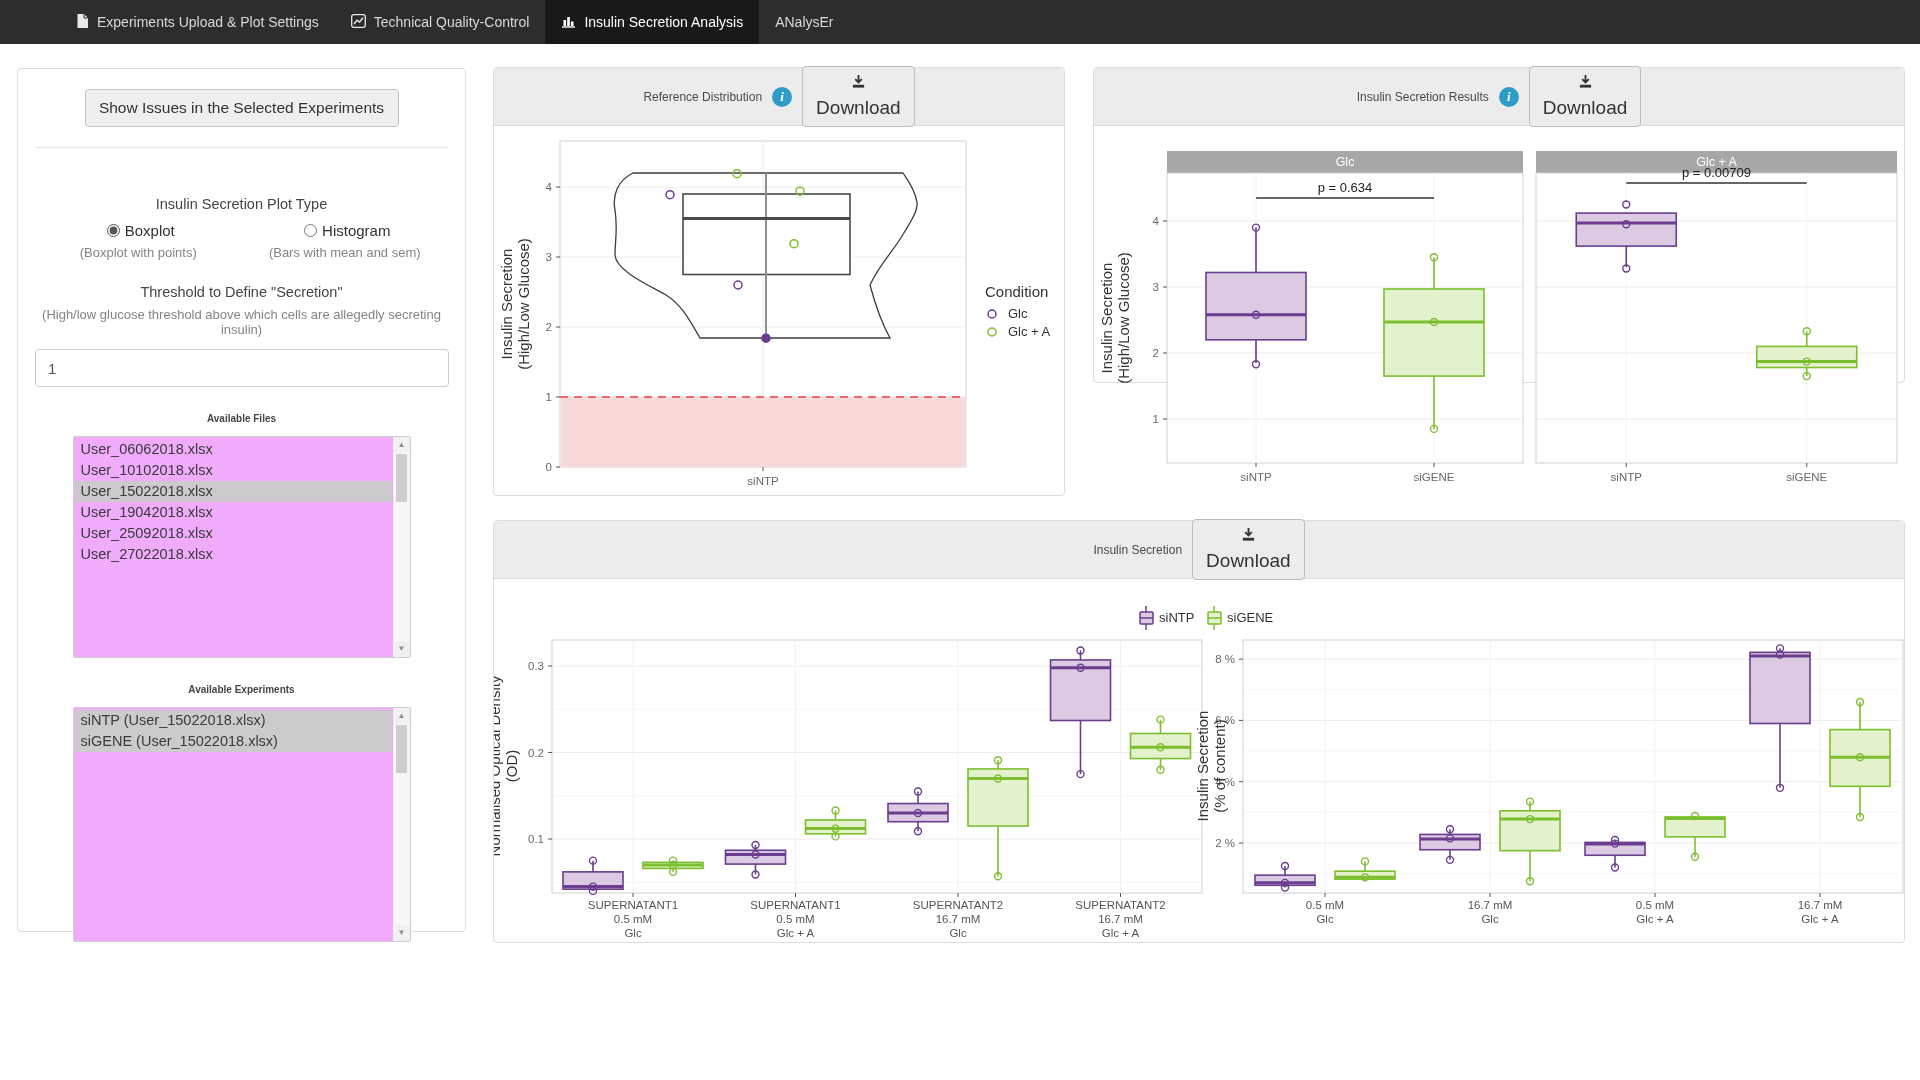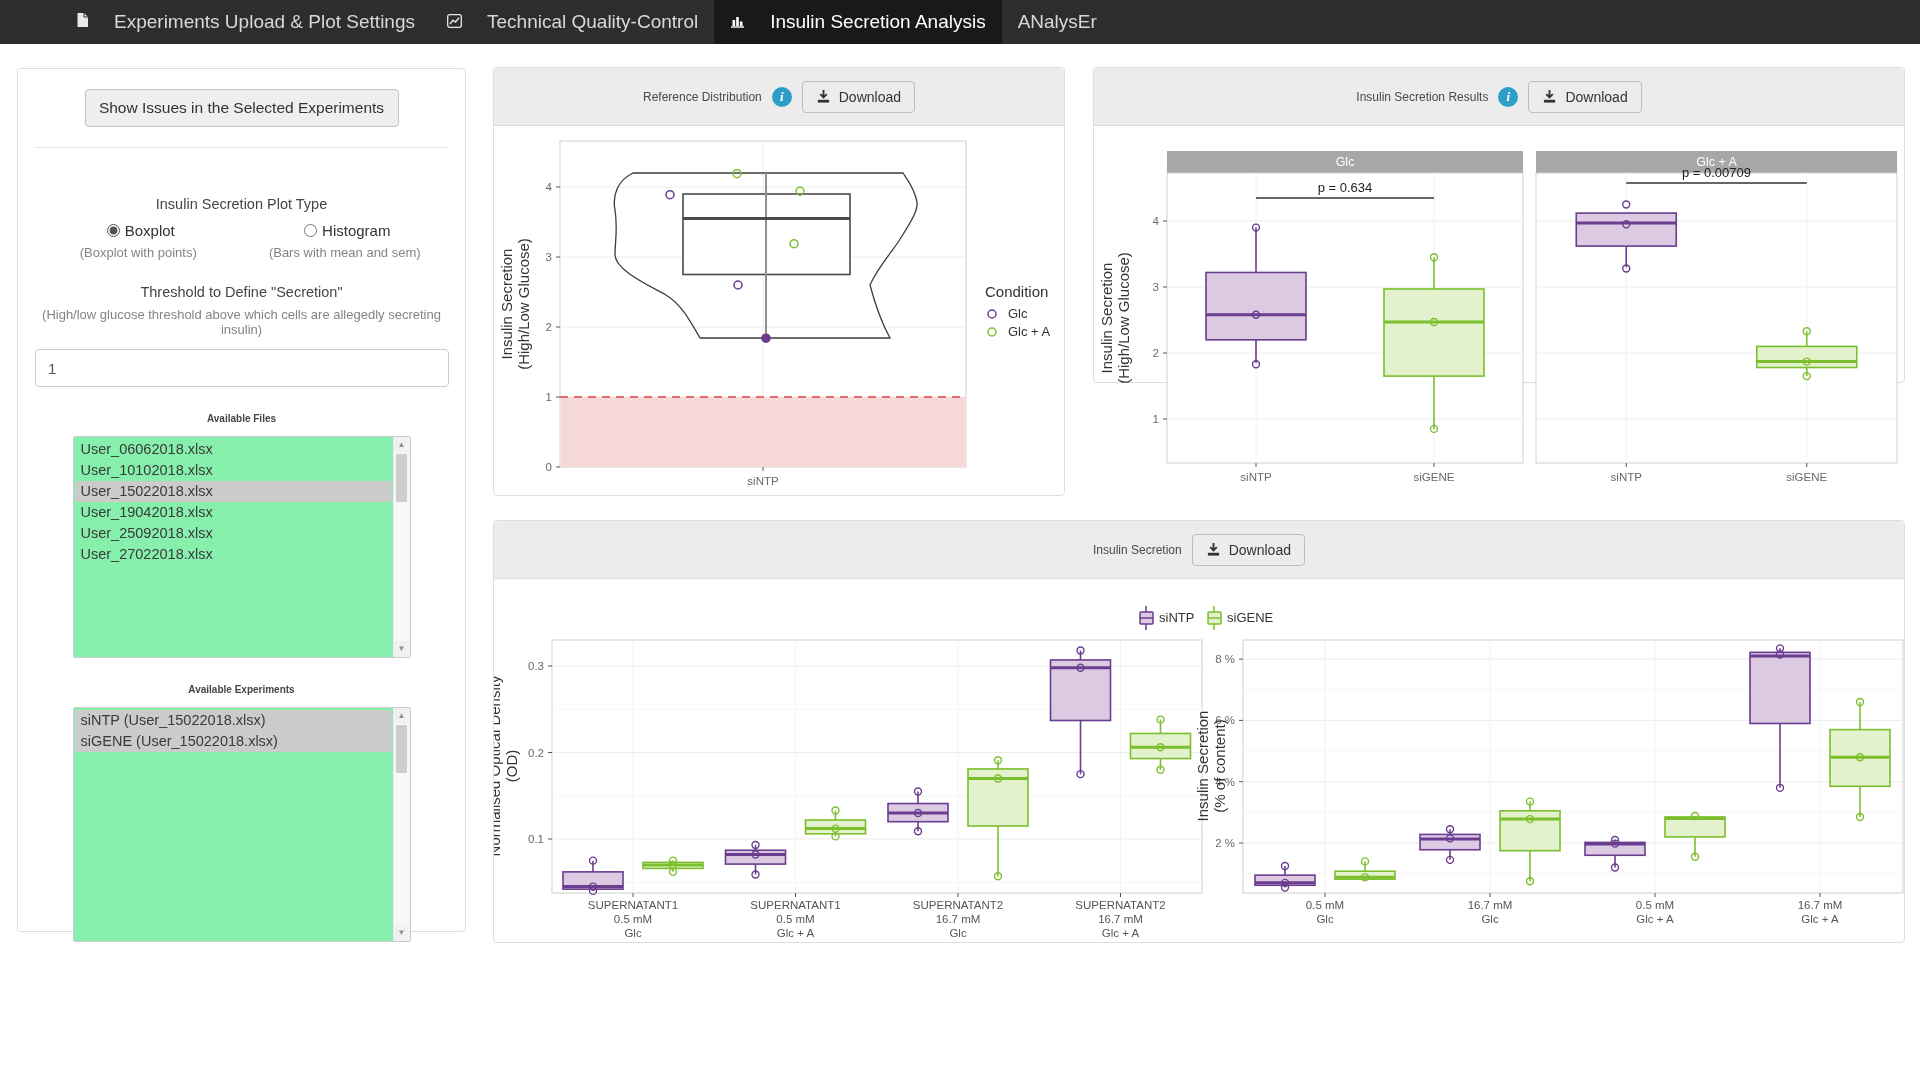--- a/index.html
+++ b/index.html
@@ -1,54 +1,54 @@
 <!DOCTYPE html>
 <html><head>
 <meta charset="utf-8">
 <style>
   html,body{margin:0;padding:0;width:1920px;height:1080px;overflow:hidden;background:#fff;
     font-family:"Liberation Sans",sans-serif;}
   
   .navbar{position:absolute;top:0;left:0;width:1920px;height:44px;background:#2d2d2d;display:flex;align-items:stretch;}
   .brand{display:flex;align-items:center;gap:9px;padding:0 18px;color:#f2f2f2;font-size:19px;white-space:nowrap;}
   .nav-tabs{display:flex;margin-left:60px;}
-  .nav-tab{display:flex;align-items:center;gap:25px;padding:0 16px;color:#d8d8d8;font-size:19px;cursor:pointer;white-space:nowrap;}
+  .nav-tab{display:flex;align-items:center;gap:8px;padding:0 16px;color:#d8d8d8;font-size:14px;cursor:pointer;white-space:nowrap;}
   .nav-tab.active{background:#191919;color:#fff;}
   
   .well{position:absolute;left:17px;top:68px;width:449px;height:864px;background:#fff;border:1px solid #dedede;
     border-radius:4px;box-sizing:border-box;text-align:center;color:#333;}
   .well-inner{padding:20px 17px 0 17px;}
   .btn{display:inline-flex;align-items:center;justify-content:center;gap:8px;background:#efefef;border:1px solid #c3c3c3;
     border-radius:4px;color:#333;cursor:pointer;font-family:"Liberation Sans",sans-serif;}
   .show-issues{width:314px;height:38px;font-size:15.5px;}
   hr.divider{border:0;border-top:1px solid #e6e6e6;margin:20px 0 18px 0;}
   .ctl-label{font-size:14.5px;color:#454545;margin-bottom:9px;margin-top:48px;}
   .radio-row{display:flex;}
   .radio-col{flex:1;}
   .radio-col label{font-size:15px;color:#333;}
   .radio-col input{accent-color:#555;margin-right:5px;vertical-align:-1px;}
   .radio-hint{font-size:13px;color:#848484;margin-top:5px;}
   .threshold-input{display:block;width:414px;height:38px;box-sizing:border-box;margin:12px auto 4px auto;border:1px solid #ccc;
     border-radius:4px;padding:0 12px;font-size:15px;color:#555;font-family:"Liberation Sans",sans-serif;}
   .list-label{font-size:10px;color:#454545;margin:26px 0 7px 0;font-weight:bold;}
-  .listbox{position:relative;width:338px;margin:12px auto;border:1px solid #ccc;border-radius:2px;background:#86efac;
+  .listbox{position:relative;width:338px;margin:12px auto;border:1px solid #ccc;border-radius:2px;background:#f0abfc;
     text-align:left;overflow:hidden;box-sizing:border-box;}
   .listbox .items{padding:2px 18px 0 1px;}
   .lb-item{font-size:14.5px;color:#3a3a3a;line-height:21px;padding-left:6px;white-space:nowrap;}
   .lb-item.selected{background:#cbcbcb;}
   .sb{position:absolute;top:0;right:0;bottom:0;width:16px;background:#f7f7f7;border-left:1px solid #ededed;}
   .sb-btn{position:absolute;left:0;width:16px;height:16px;color:#8f8f8f;font-size:8px;line-height:16px;text-align:center;background:#f1f1f1;}
   .sb-up{top:0;} .sb-down{bottom:0;}
   .sb-thumb{position:absolute;left:2px;width:11px;background:#cdcdcd;border-radius:1px;}
   
   .panel{position:absolute;background:#fff;border:1px solid #ddd;border-radius:4px;box-sizing:border-box;}
   .panel-head{height:57px;background:#ececec;border-bottom:1px solid #ddd;border-radius:4px 4px 0 0;
     display:flex;align-items:center;justify-content:center;gap:10px;}
   .panel-title{font-size:12px;color:#4a4a4a;}
-  .dl-btn{padding:7px 13px;font-size:14px;background:#ececec;border:1px solid #bdbdbd;}
+  .dl-btn{padding:7px 13px;font-size:19px;background:#ececec;border:1px solid #bdbdbd;flex-direction:column;}
   .info{width:20px;height:20px;border-radius:50%;background:#2e9ec9;color:#fff;display:inline-flex;align-items:center;
     justify-content:center;font-size:13px;font-weight:bold;font-family:"Liberation Serif",serif;font-style:italic;}
   #panel-ref{left:493px;top:67px;width:572px;height:429px;}
   #panel-res{left:1093px;top:67px;width:812px;height:316px;}
   #panel-sec{left:493px;top:520px;width:1412px;height:423px;}
   .plot-svg{position:absolute;left:0;top:57px;}
   svg text{font-family:"Liberation Sans",sans-serif;}
   .tick{font-size:11.5px;fill:#696969;}
   .cat{font-size:11.5px;fill:#555;}
   .axis-title{font-size:15px;fill:#333;}

